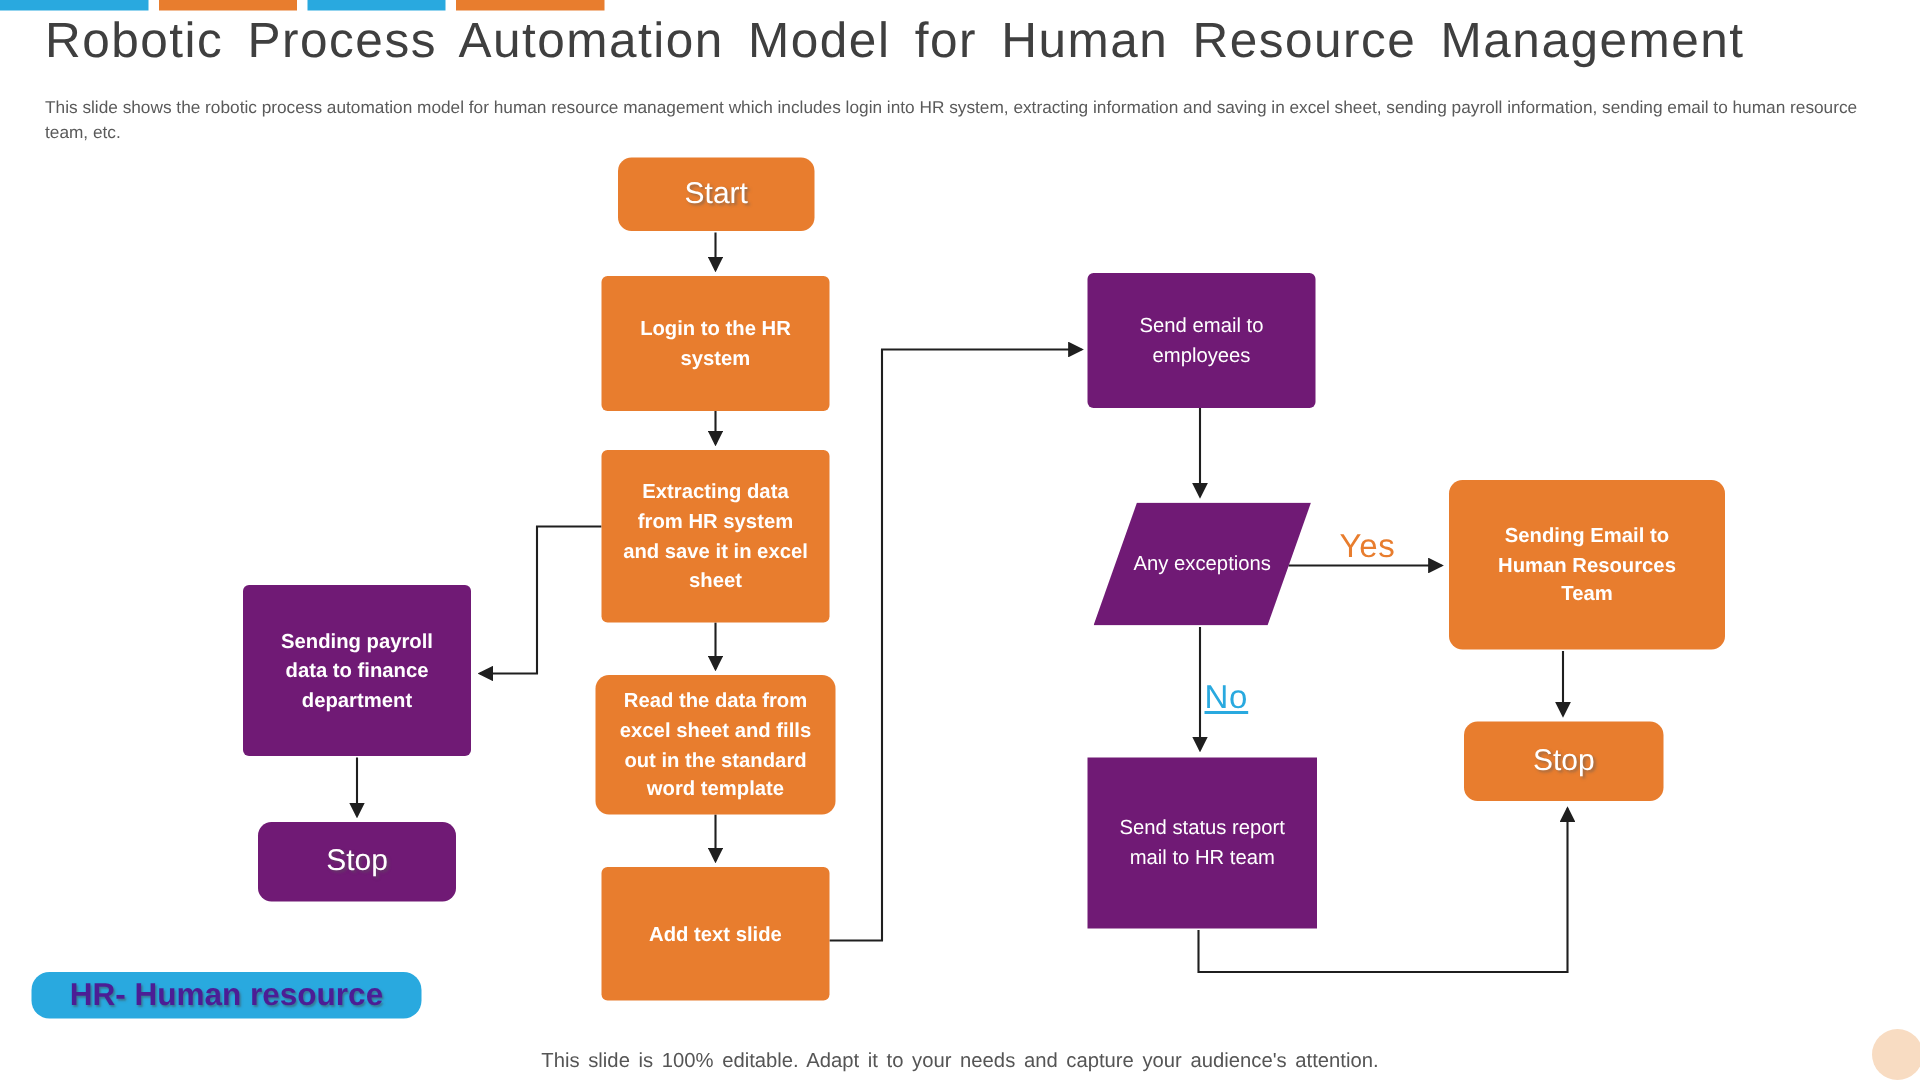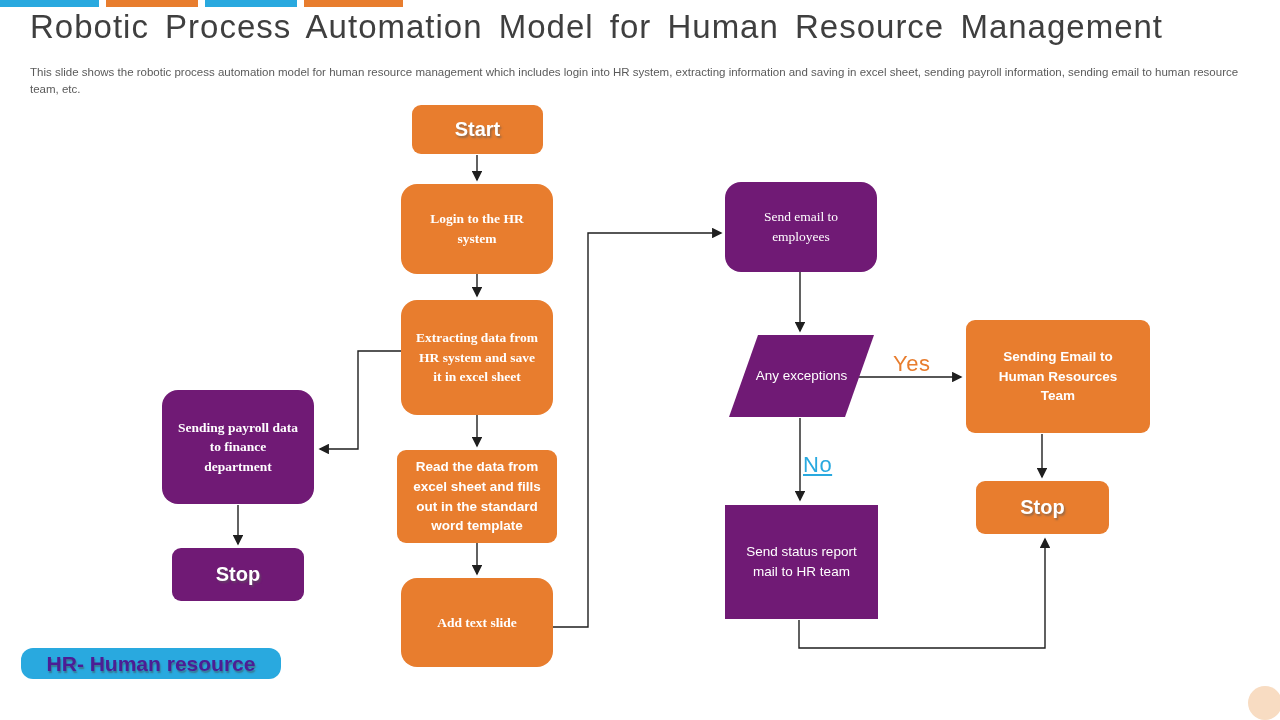--- a/index.html
+++ b/index.html
@@ -24,22 +24,22 @@
   
   .node{
     position:absolute;display:flex;align-items:center;justify-content:center;
     text-align:center;color:#ffffff;box-sizing:border-box;padding:6px 14px;
     font-size:13.5px;line-height:1.45;
   }
   .orange{background:#e87d2e;}
   .blue{background:#701a75;}
   .bold{font-weight:bold;}
   .rounded{border-radius:9px;}
-  .rounded-lg{border-radius:16px;font-family:Liberation Serif, serif;}
-  .terminal{font-size:20px;font-weight:bold;text-shadow:1.5px 1.5px 2px rgba(90,90,90,0.55);}
+  .rounded-lg{border-radius:4px;}
+  .terminal{font-size:20px;font-weight:normal;text-shadow:1.5px 1.5px 2px rgba(90,90,90,0.55);}
   .parallelogram{
     clip-path:polygon(20% 0,100% 0,80% 100%,0 100%);
     padding:6px 26px;
     text-align:right;
   }
   
   svg.edges{position:absolute;left:0;top:0;pointer-events:none;}
   .edge{fill:none;stroke:#1f1f1f;stroke-width:1.4;}
   .edge-label{position:absolute;font-size:22px;letter-spacing:0.5px;}
   .lbl-yes{color:#e87d2e;}
@@ -106,16 +106,17 @@
   <div class="node blue parallelogram" style="left:729px;top:335px;width:145px;height:82px">Any exceptions</div>
   <div class="node orange bold rounded" style="left:966px;top:320px;width:184px;height:113px">Sending Email to Human Resources Team</div>
   <div class="node orange rounded terminal" style="left:976px;top:481px;width:133px;height:53px">Stop</div>
   <div class="node blue" style="left:725px;top:505px;width:153px;height:114px">Send status report mail to HR team</div>
 
   <div class="edge-label lbl-yes" style="left:893px;top:351px">Yes</div>
   <div class="edge-label lbl-no" style="left:803px;top:452px">No</div>
 
   <div class="legend">HR- Human resource</div>
 
+  <div class="footer">This slide is 100% editable. Adapt it to your needs and capture your audience's attention.</div>
 
   <div class="deco-circle"></div>
 
 </div>
 
 </body></html>

